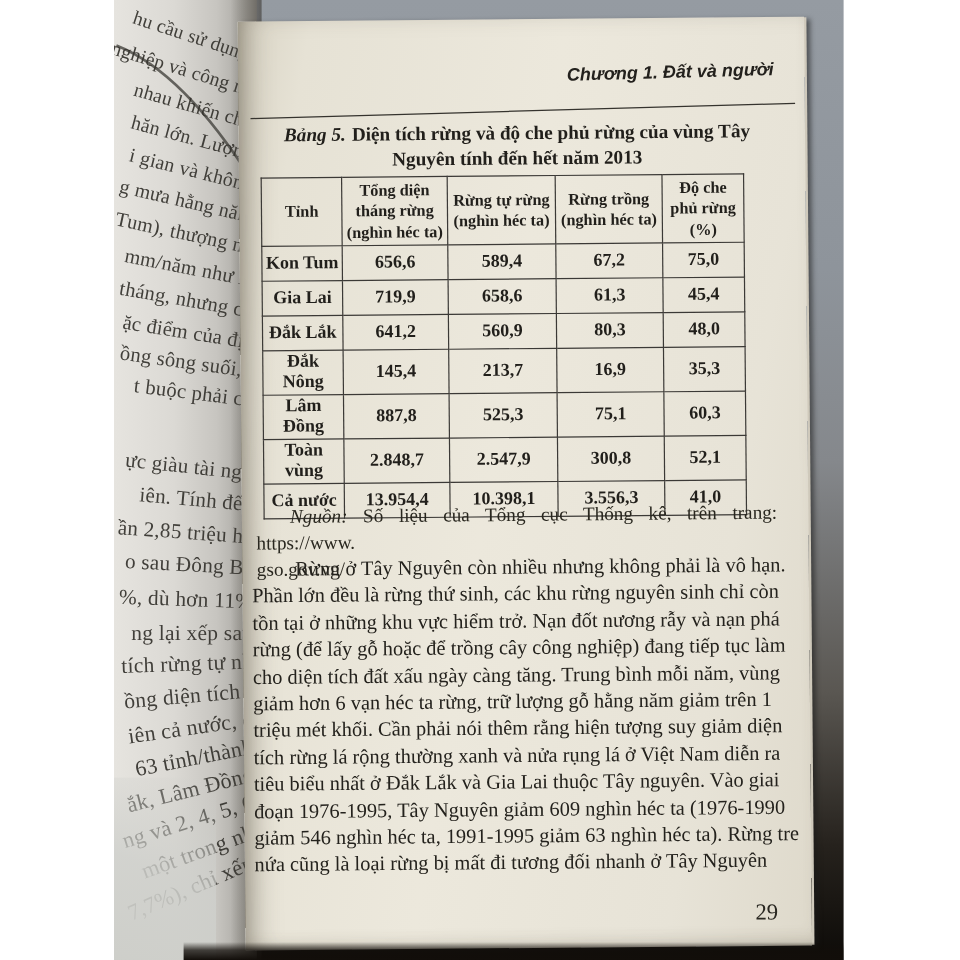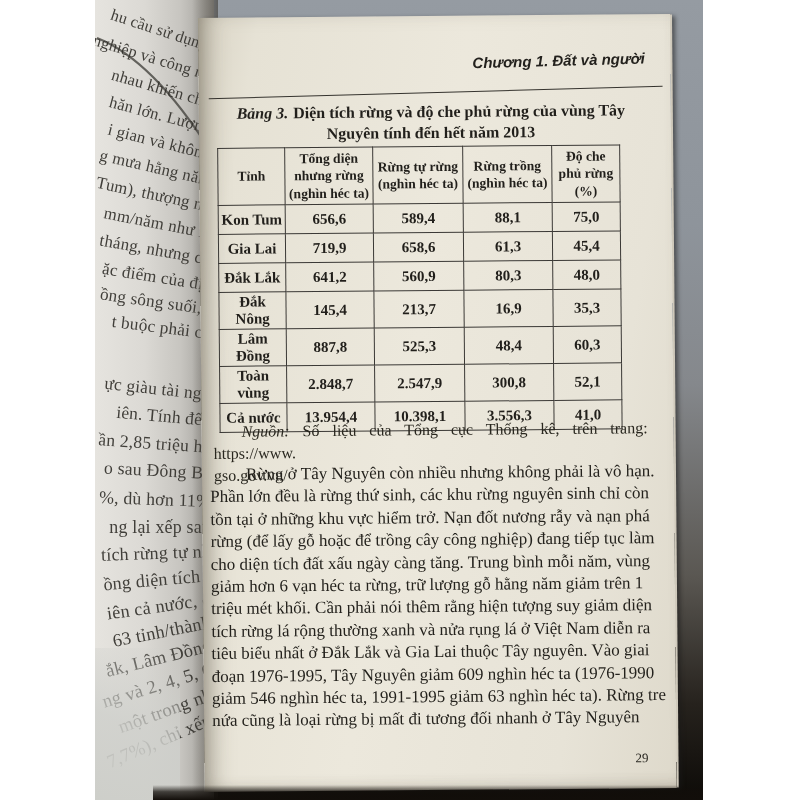--- a/index.html
+++ b/index.html
@@ -48,21 +48,21 @@
   table.forest tr.bold td{font-weight:bold;margin-top:12px;}
 
   .source{position:absolute;top:403px;left:12px;width:434px;font-size:16px;line-height:22px;color:#29271f;}
   .source .l1{text-indent:28px;text-align:justify;text-align-last:justify;}
   .source .lbl{font-style:italic;}
 
   .body-text{position:absolute;top:446px;left:8px;width:424px;font-size:17px;line-height:22.4px;color:#24221d;}
   .pline{text-align:justify;text-align-last:justify;height:22.4px;white-space:nowrap;}
   .pline.indent{text-indent:36px;}
 
-  .page-num{position:absolute;top:736px;right:28px;font-size:13px;color:#2a2822;}
+  .page-num{position:absolute;top:736px;right:28px;font-size:19px;color:#2a2822;}
 
   
   .bottom-band{position:absolute;left:58px;right:0;bottom:0;height:15px;z-index:6;
     background:linear-gradient(180deg,rgba(18,14,10,0) 0%,rgba(18,14,10,.75) 45%,#120e0a 100%);}
   
   .speck{position:absolute;width:3px;height:4px;background:#3a3d40;border-radius:50%;opacity:.7;}
 </style>
 </head>
 <body>
 
@@ -108,47 +108,47 @@
 
     <div class="speck" style="left:503px;top:76px"></div>
     <div class="speck" style="left:529px;top:163px"></div>
     <div class="speck" style="left:528px;top:189px"></div>
 
     <div class="main-page">
       <div class="running-head">Chương 1. Đất và người</div>
       <div class="head-rule"></div>
 
       <div class="table-title">
-        <div><span class="lbl">Bảng 3.</span><span>Diện tích rừng và độ che phủ rừng của vùng Tây</span></div>
+        <div><span class="lbl">Bảng 5.</span><span>Diện tích rừng và độ che phủ rừng của vùng Tây</span></div>
         <div>Nguyên tính đến hết năm 2013</div>
       </div>
 
       <table class="forest">
         <colgroup>
             <col style="width:67px">
             <col style="width:88px">
             <col style="width:90px">
             <col style="width:89px">
             <col style="width:68px">
           </colgroup>
         <thead>
           <tr>
             <th>Tỉnh</th>
-            <th>Tổng diện nhưng rừng (nghìn héc ta)</th>
+            <th>Tổng diện tháng rừng (nghìn héc ta)</th>
             <th>Rừng tự rừng (nghìn héc ta)</th>
             <th>Rừng trồng (nghìn héc ta)</th>
             <th>Độ che phủ rừng (%)</th>
           </tr>
         </thead>
         <tbody>
             <tr>
               <td>Kon Tum</td>
               <td>656,6</td>
               <td>589,4</td>
-              <td>88,1</td>
+              <td>67,2</td>
               <td>75,0</td>
             </tr>
             <tr>
               <td>Gia Lai</td>
               <td>719,9</td>
               <td>658,6</td>
               <td>61,3</td>
               <td>45,4</td>
             </tr>
             <tr>
@@ -162,21 +162,21 @@
               <td>Đắk Nông</td>
               <td>145,4</td>
               <td>213,7</td>
               <td>16,9</td>
               <td>35,3</td>
             </tr>
             <tr>
               <td>Lâm Đồng</td>
               <td>887,8</td>
               <td>525,3</td>
-              <td>48,4</td>
+              <td>75,1</td>
               <td>60,3</td>
             </tr>
             <tr>
               <td>Toàn vùng</td>
               <td>2.848,7</td>
               <td>2.547,9</td>
               <td>300,8</td>
               <td>52,1</td>
             </tr>
             <tr class="bold">

